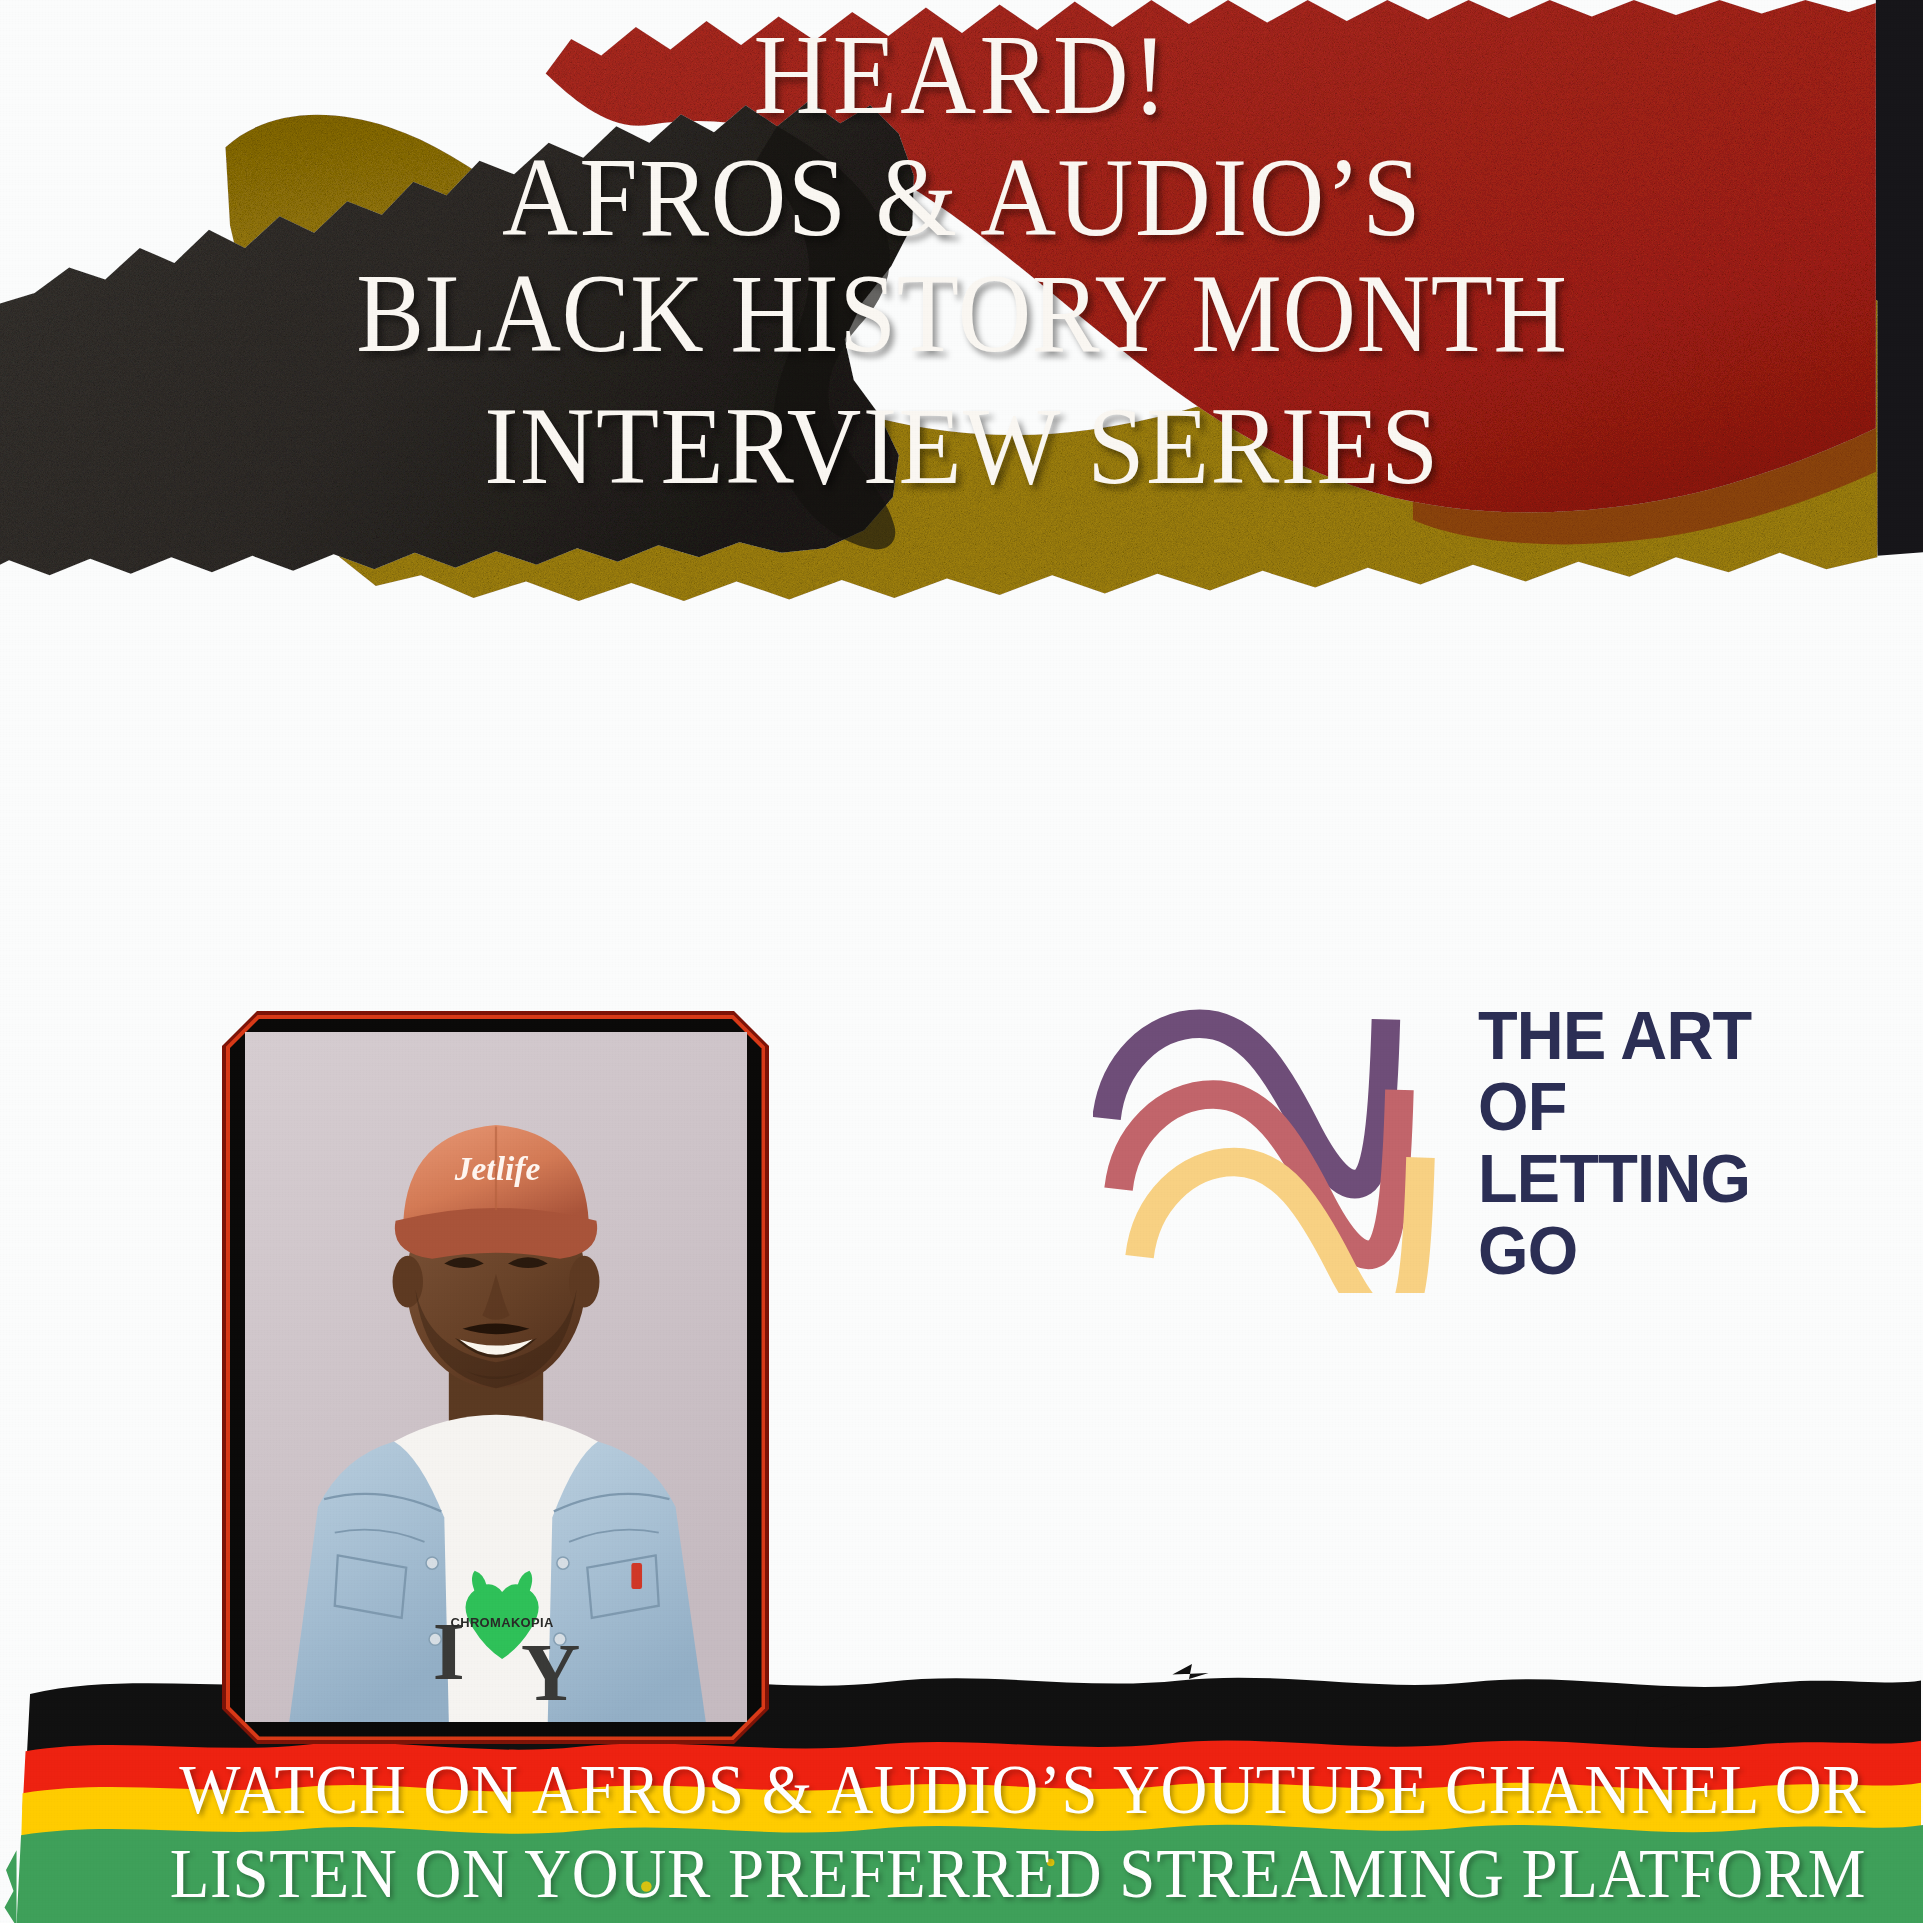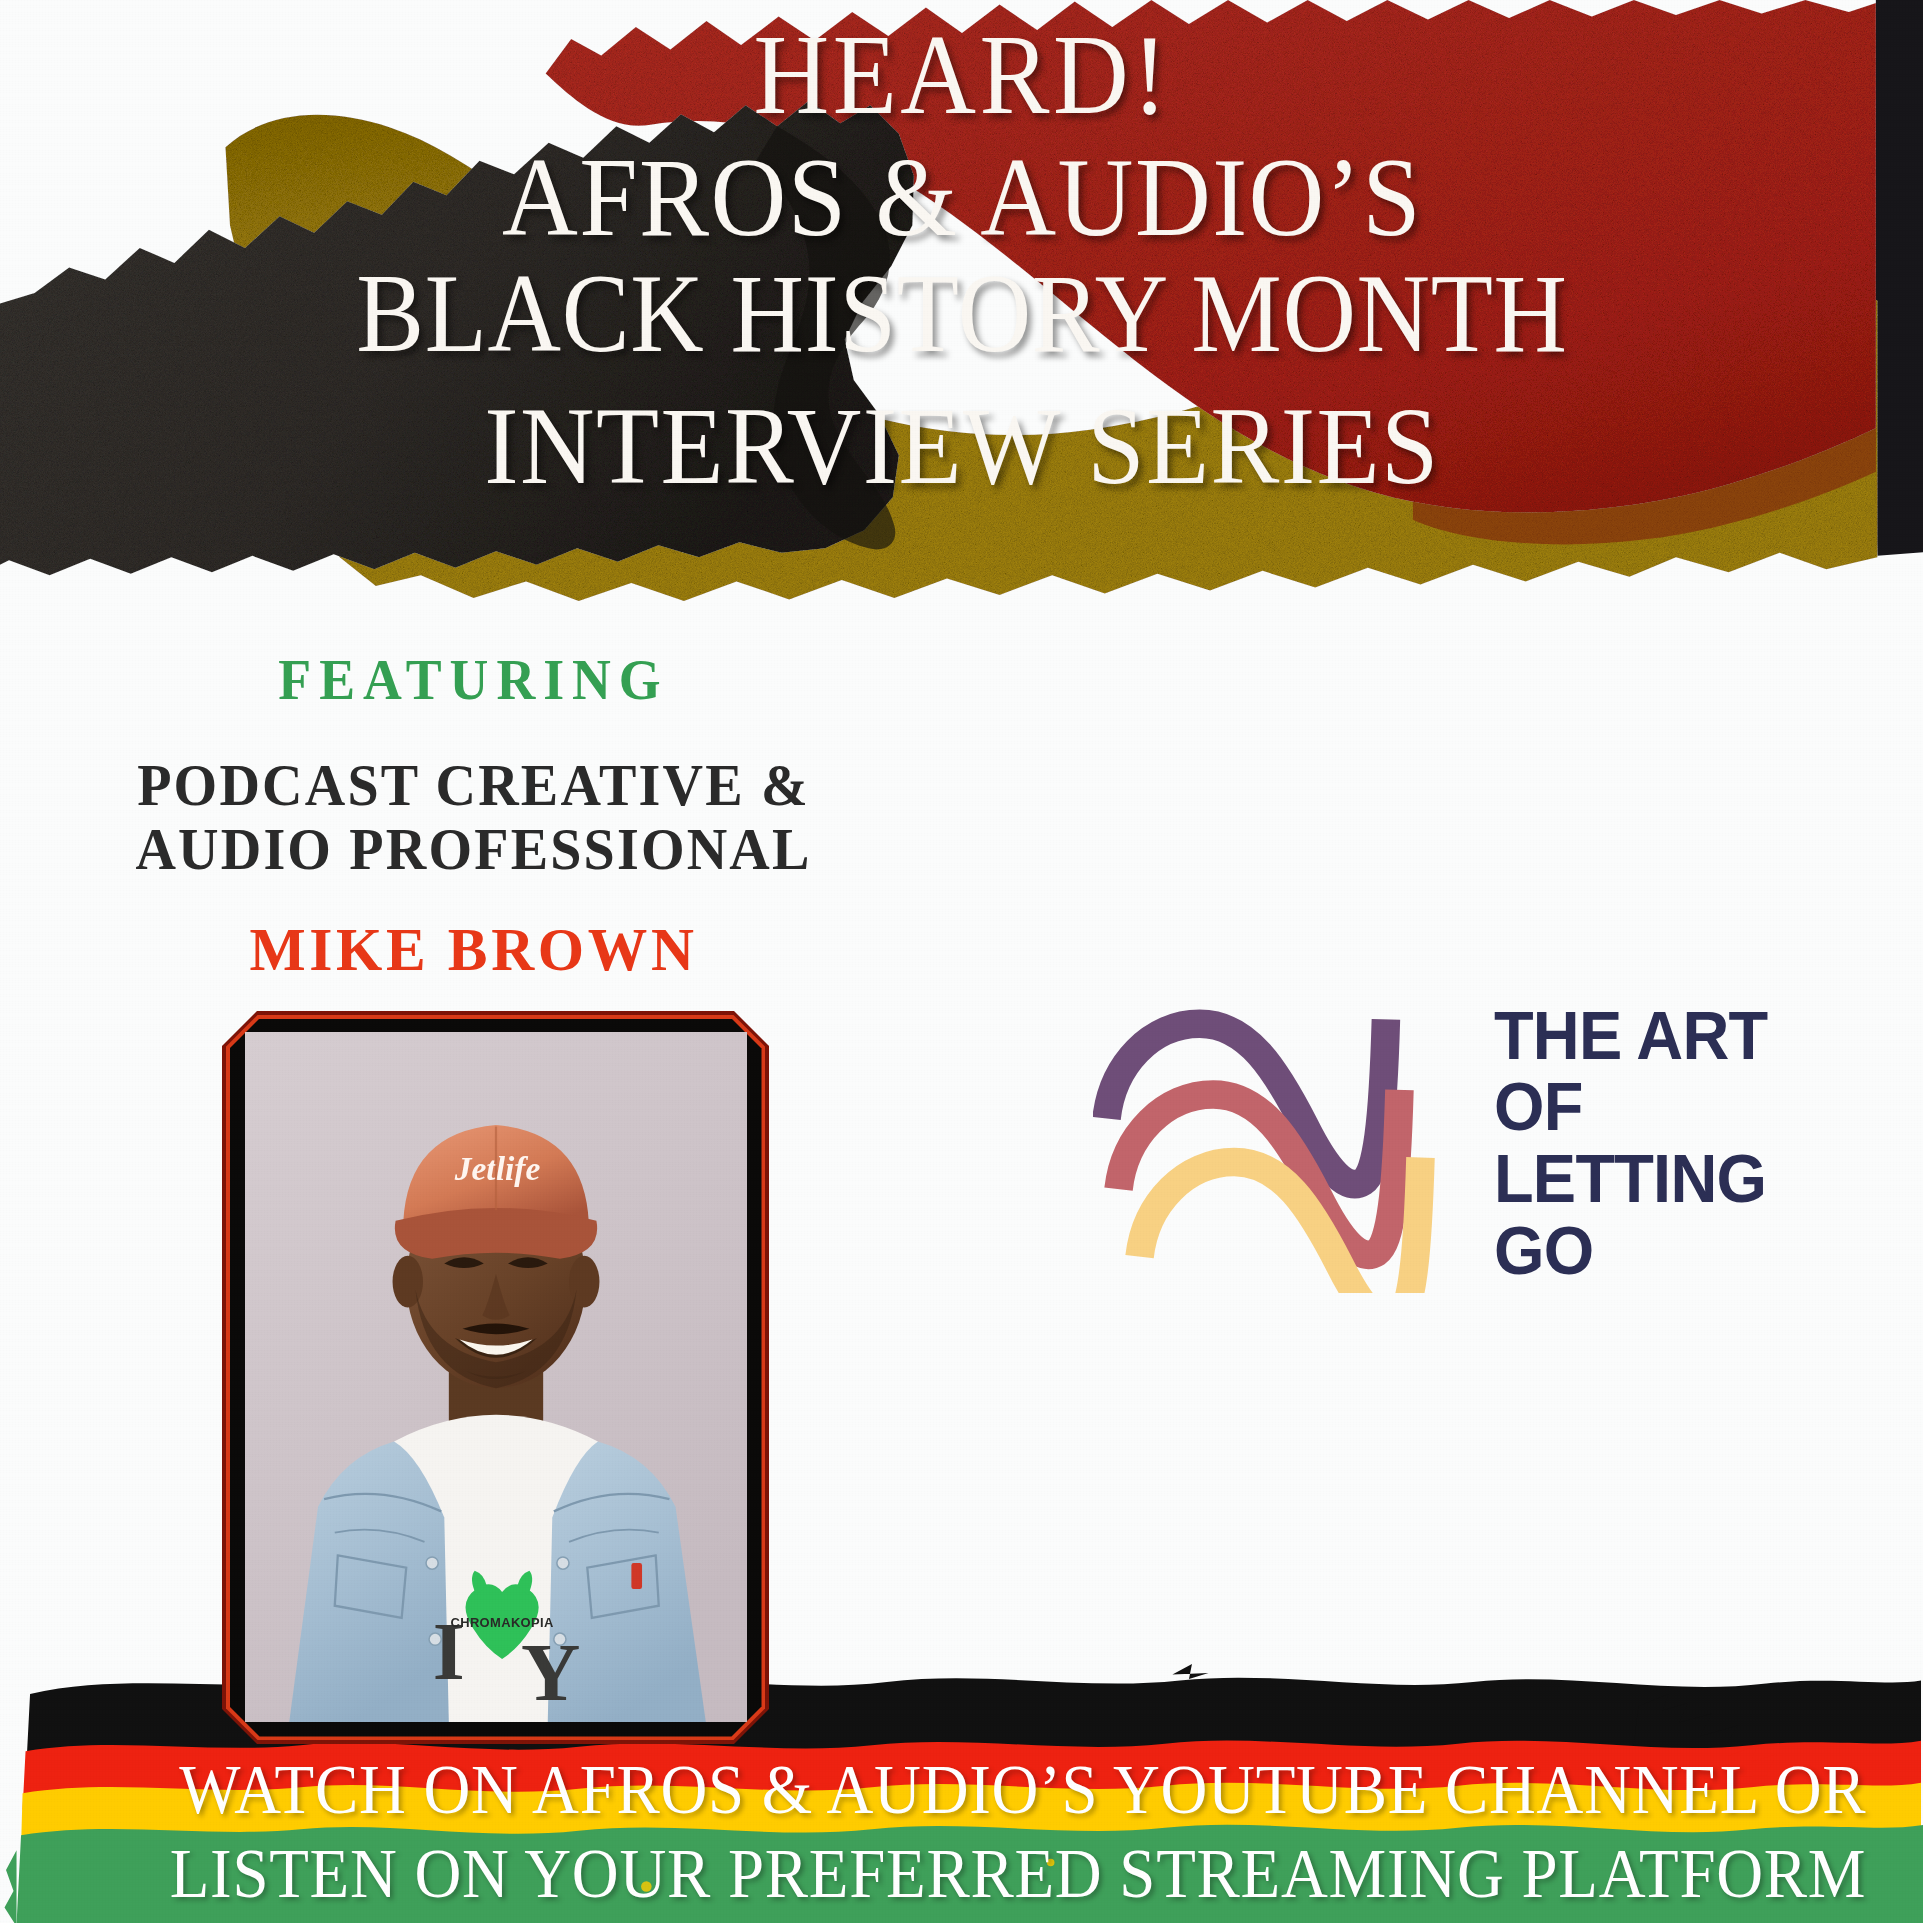--- a/index.html
+++ b/index.html
@@ -81,21 +81,21 @@
     clip-path:polygon(0 30px,30px 0,calc(100% - 30px) 0,100% 30px,100% calc(100% - 30px),calc(100% - 30px) 100%,30px 100%,0 calc(100% - 30px));
   }
   .photo{
     position:absolute;left:22.5px;top:21px;right:22.5px;bottom:22.5px;overflow:hidden;
     background:#CFC6CA;
   }
   .photo svg{display:block;width:100%;height:100%;}
 
   
   .logo{position:absolute;z-index:22;left:1093px;top:992px;width:721px;height:316px;
-        display:flex;align-items:flex-start;gap:48px;}
+        display:flex;align-items:flex-start;gap:32px;}
   .logo-mark{width:353px;height:301px;flex:0 0 353px;}
   .logo-mark svg{display:block;width:100%;height:100%;}
   .logo-text{
     font-family:"Liberation Sans", sans-serif;
     color:#2C2F55;font-weight:700;font-size:69px;line-height:1.04;
     letter-spacing:-0.8px;padding-top:7.5px;transform:scaleX(.94);transform-origin:left top;
   }
   .logo-text div{white-space:nowrap;}
 
   
@@ -184,28 +184,20 @@
     </svg>
   </div>
 
   <div class="headline">
     <div class="hl-heard">HEARD!</div>
     <div class="hl-l2">AFROS &amp; AUDIO’S</div>
     <div class="hl-l3">BLACK HISTORY MONTH</div>
     <div class="hl-l4">INTERVIEW SERIES</div>
   </div>
 
-  <div class="feat-block">
-    <div class="feat-label">FEATURING</div>
-    <div class="feat-role">
-      <div>PODCAST CREATIVE &amp;</div>
-      <div>AUDIO PROFESSIONAL</div>
-    </div>
-    <div class="feat-name">MIKE BROWN</div>
-  </div>
 
   <div class="portrait-wrap">
     <div class="frame-outer"></div>
     <div class="frame-mid"></div>
     <div class="frame-inner"></div>
     <div class="photo">
       <svg viewBox="0 0 660 910" preserveAspectRatio="xMidYMid slice" aria-hidden="true">
         <defs>
           <linearGradient id="bgp" x1="0" y1="0" x2="0.6" y2="1">
             <stop offset="0%" stop-color="#D6CDD1"></stop>

